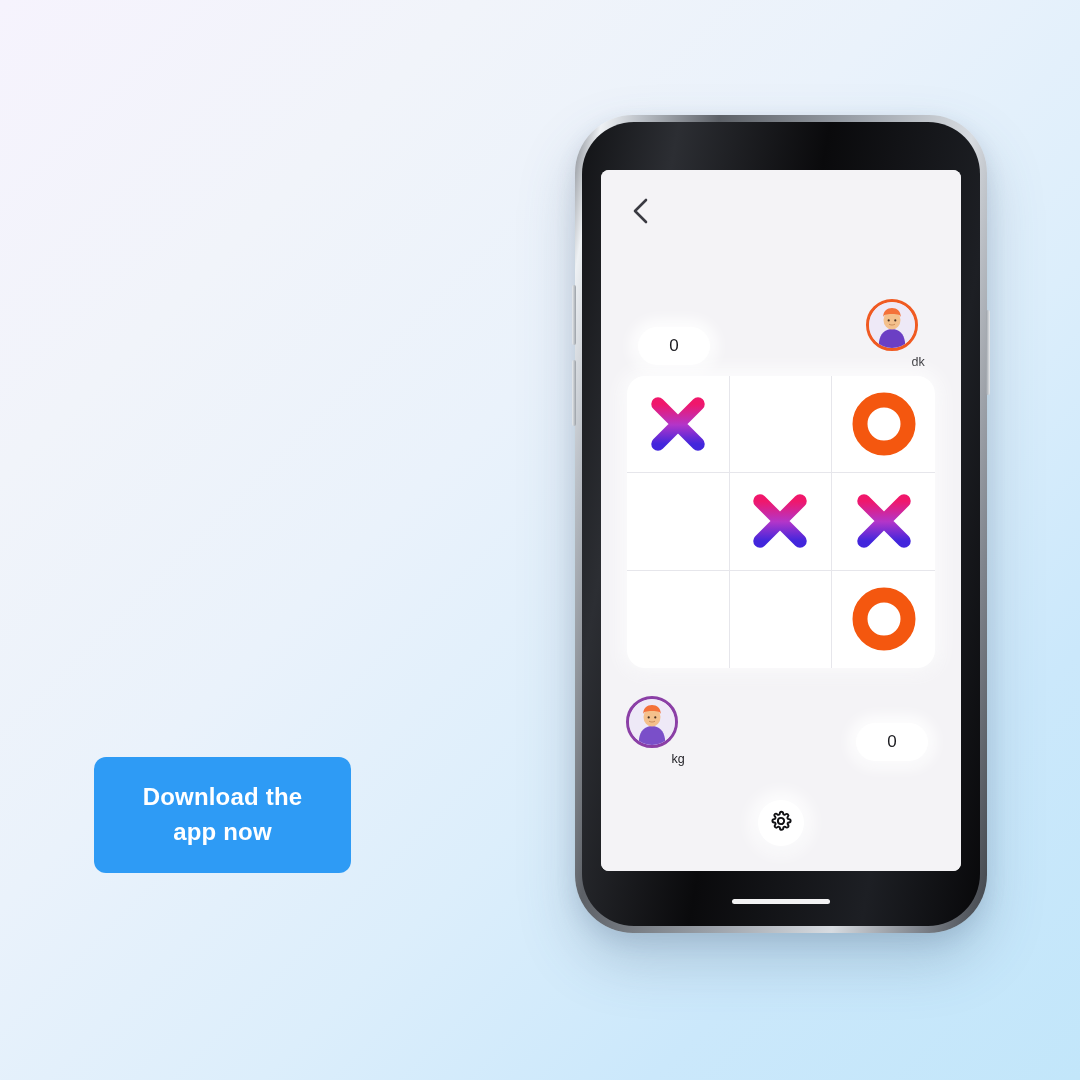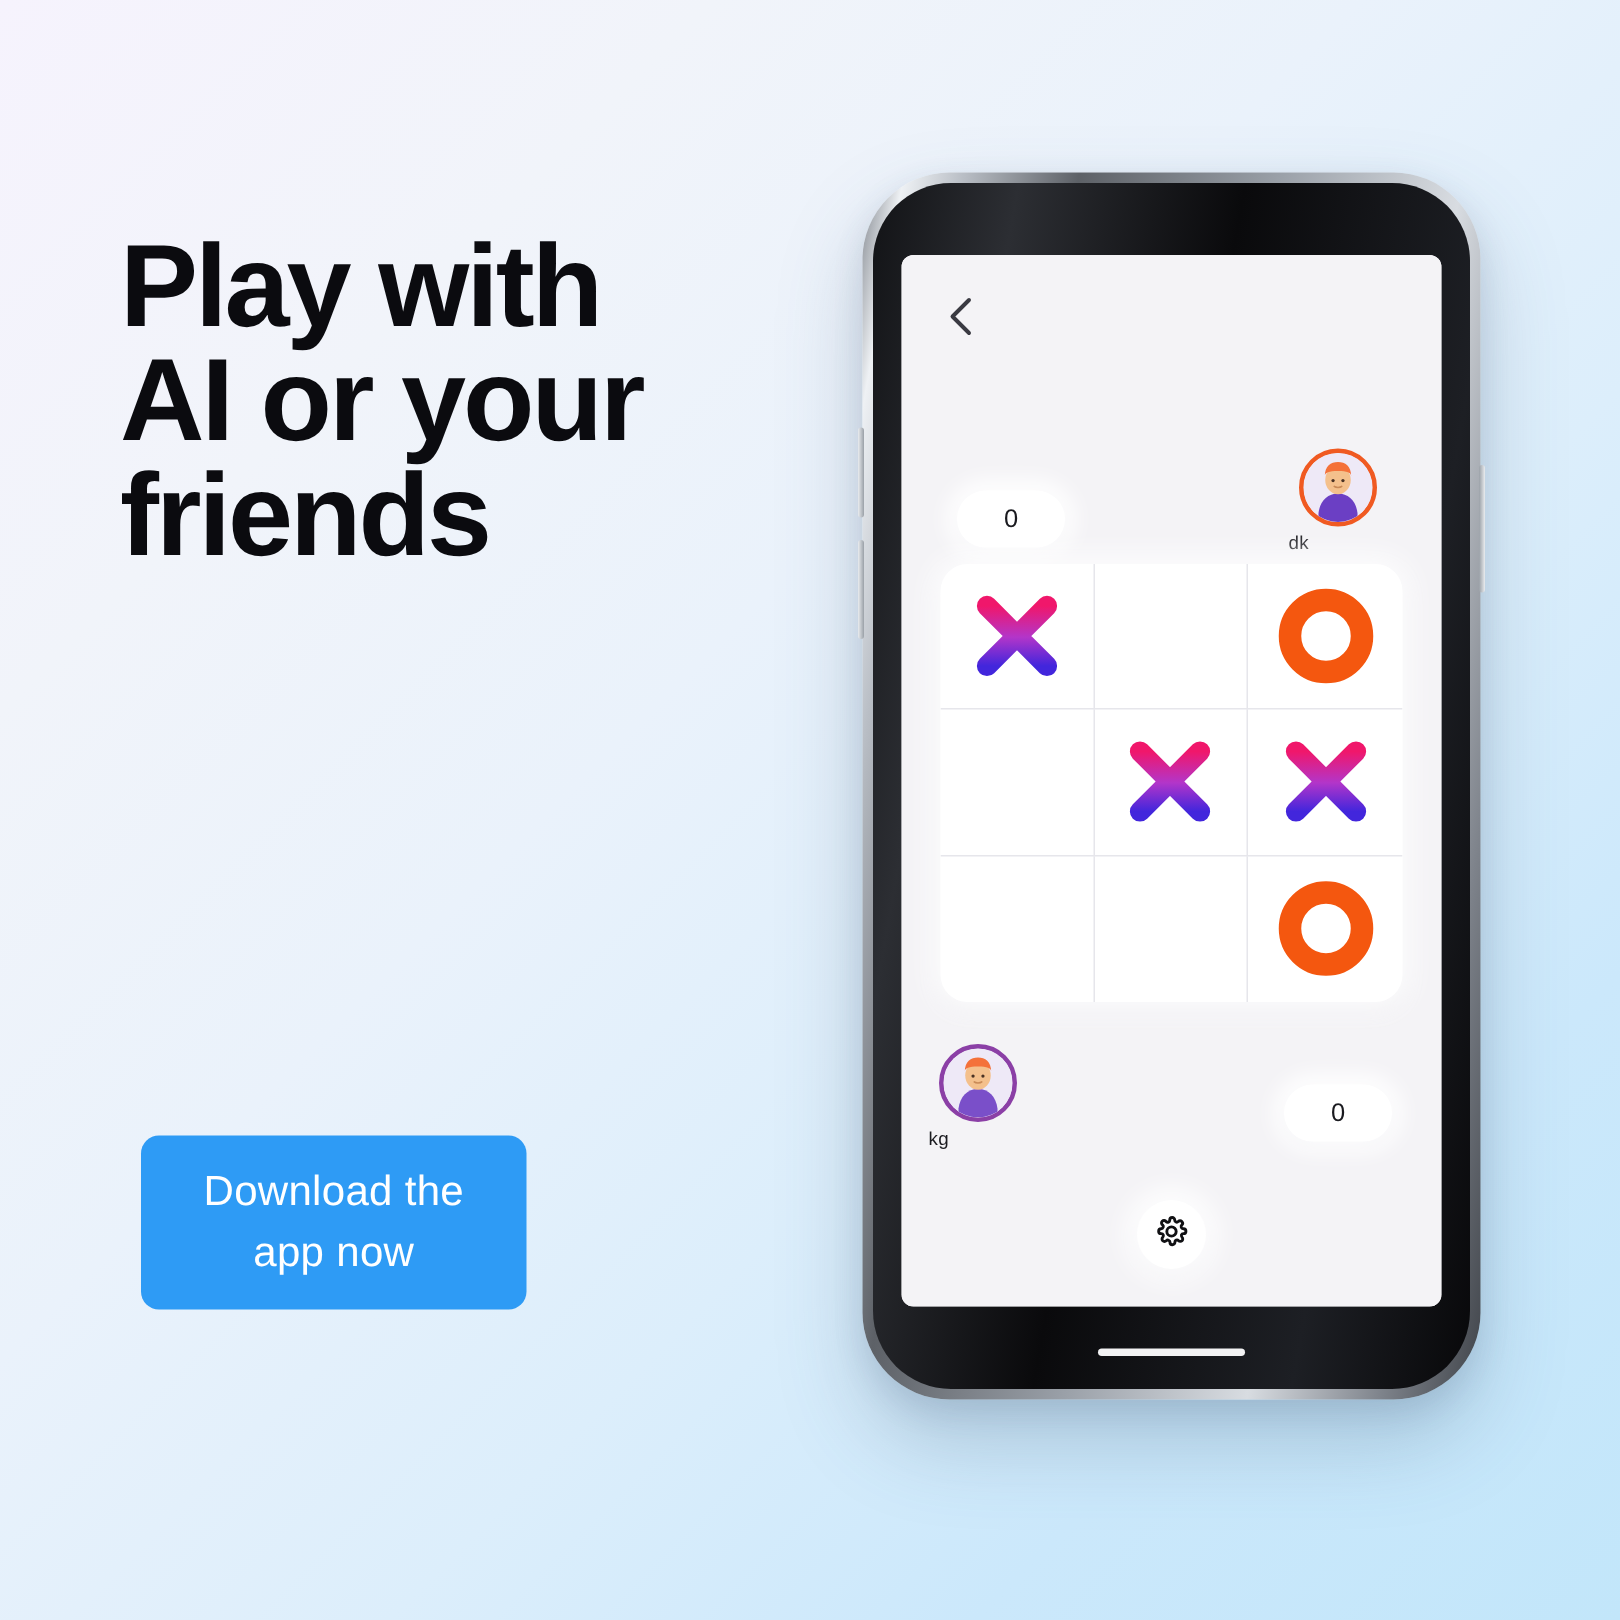--- a/index.html
+++ b/index.html
@@ -50,22 +50,22 @@
     position: absolute;
     left: 94px;
     top: 757px;
     width: 257px;
     height: 116px;
     border: none;
     border-radius: 12px;
     background: #2e9bf5;
     color: #ffffff;
     font-family: "Liberation Sans", sans-serif;
-    font-size: 28px;
-    font-weight: 400;
+    font-size: 24px;
+    font-weight: 700;
     line-height: 1.45;
     letter-spacing: 0.2px;
     text-align: center;
     cursor: pointer;
     padding: 0 26px;
     box-sizing: border-box;
   }
 
   
   .phone {
@@ -166,21 +166,21 @@
     box-shadow: 0 0 14px 7px rgba(255,255,255,0.95),
                 0 2px 6px rgba(180,180,195,0.25);
   }
   .score-top    { left: 37px; top: 157px; }
   .score-bottom { right: 33px; top: 553px; }
 
   
   .player {
     position: absolute;
     width: 66px;
-    text-align: left;
+    text-align: right;
   }
   .player-top    { right: 36px; top: 129px; }
   .player-bottom { left: 18px; top: 526px; }
 
   .avatar {
     width: 52px;
     height: 52px;
     margin: 0 auto;
     border-radius: 50%;
     box-sizing: border-box;
@@ -243,25 +243,20 @@
     cursor: pointer;
     box-shadow: 0 0 16px 8px rgba(255,255,255,0.92),
                 0 3px 9px rgba(175,175,195,0.25);
   }
 </style>
 </head>
 <body>
 
 <div class="promo">
 
-  <div class="copy">
-    <h1 class="headline">Play with
-AI or your
-friends</h1>
-  </div>
 
   <button class="cta-button">Download the app now</button>
 
   <div class="phone">
     <div class="phone-frame"></div>
     <div class="btn-vol-up"></div>
     <div class="btn-vol-down"></div>
     <div class="btn-power"></div>
 
     <div class="phone-body">

